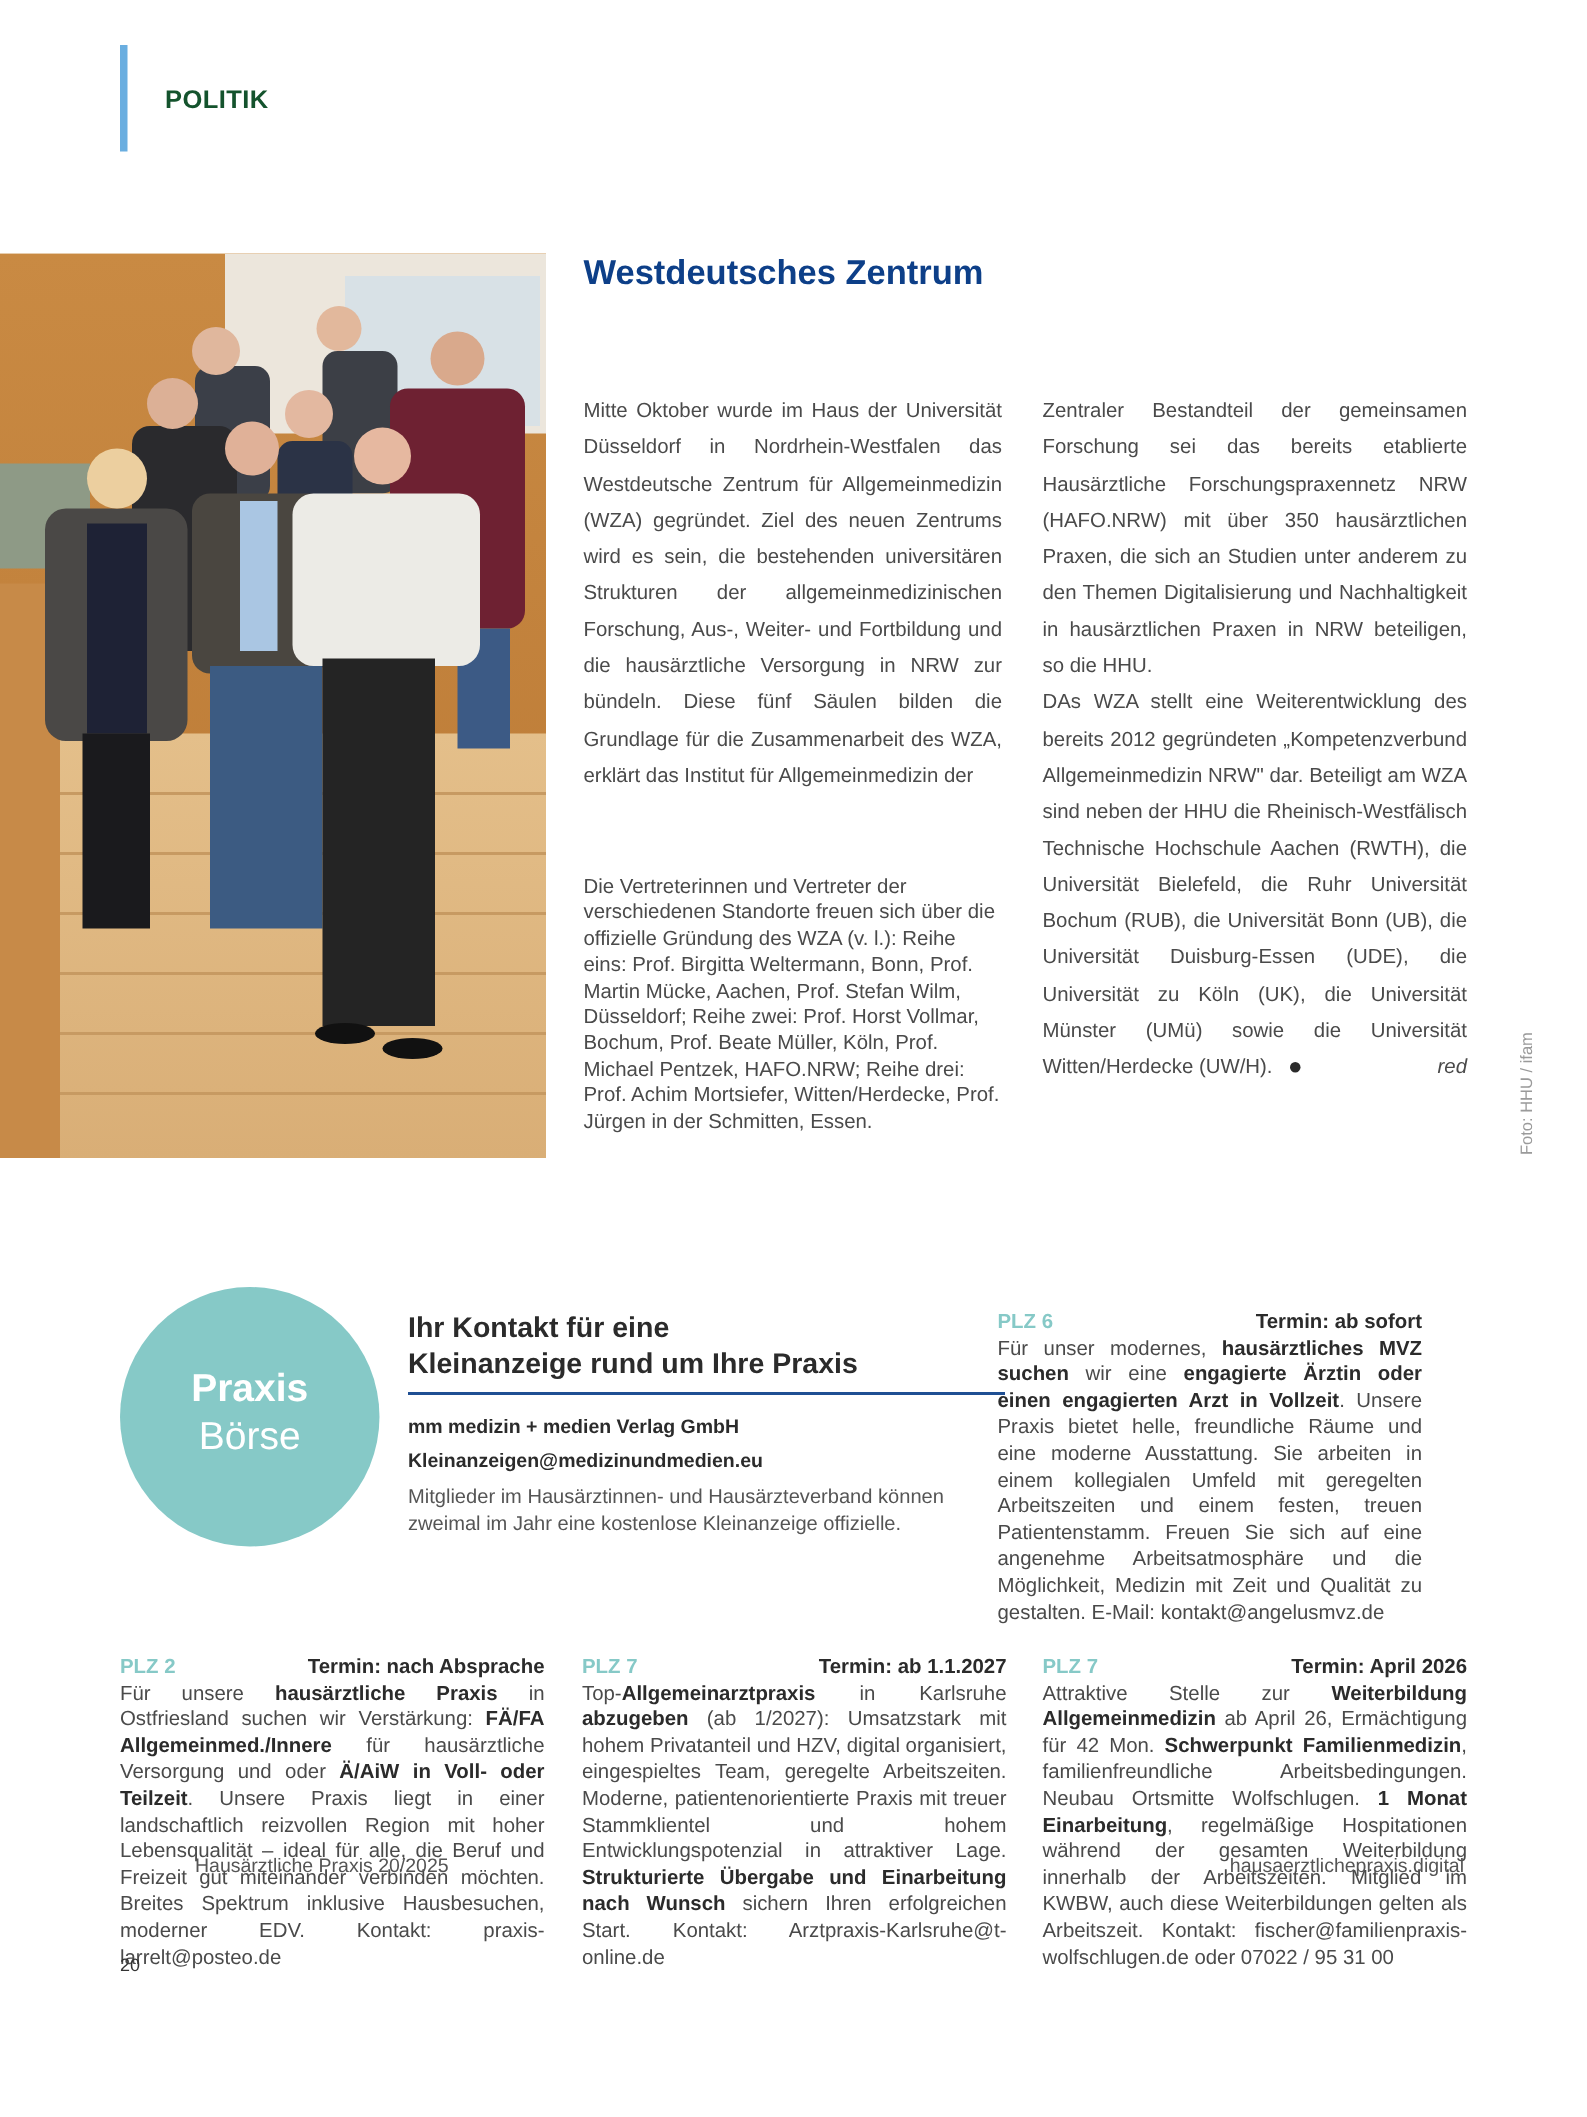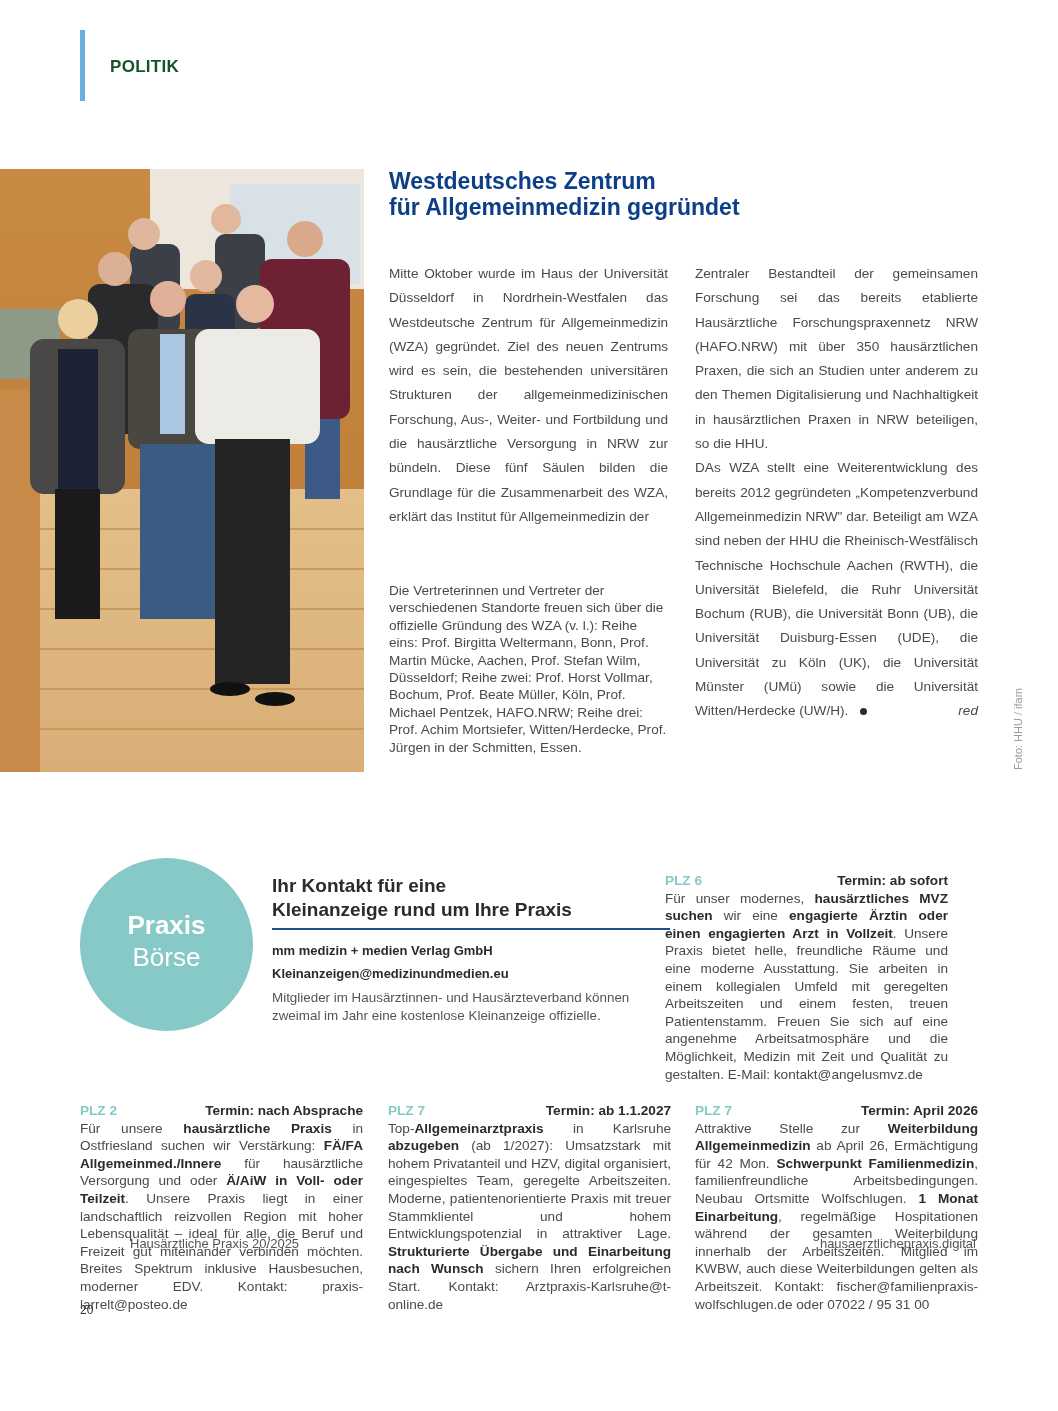--- a/index.html
+++ b/index.html
@@ -103,21 +103,20 @@
     <rect x="195" y="160" width="125" height="115" rx="14" fill="#ecebe6"></rect>
     <circle cx="255" cy="135" r="19" fill="#e6b8a0"></circle>
     <rect x="215" y="270" width="75" height="245" fill="#242424"></rect>
     <ellipse cx="230" cy="520" rx="20" ry="7" fill="#111"></ellipse>
     <ellipse cx="275" cy="530" rx="20" ry="7" fill="#111"></ellipse>
   </svg>
 </div>
 
 <div class="headline">
   <div>Westdeutsches Zentrum</div>
-  <div>für Allgemeinmedizin gegründet</div>
 </div>
 
 <div class="body-col col1">Mitte Oktober wurde im Haus der Universität Düsseldorf in Nordrhein-Westfalen das Westdeutsche Zentrum für Allgemeinmedizin (WZA) gegründet. Ziel des neuen Zentrums wird es sein, die bestehenden universitären Strukturen der allgemeinmedizinischen Forschung, Aus-, Weiter- und Fortbildung und die hausärztliche Versorgung in NRW zur bündeln. Diese fünf Säulen bilden die Grundlage für die Zusammenarbeit des WZA, erklärt das Institut für Allgemeinmedizin der</div>
 
 <div class="body-col col2">
   <div>Zentraler Bestandteil der gemeinsamen Forschung sei das bereits etablierte Hausärztliche Forschungspraxennetz NRW (HAFO.NRW) mit über 350 hausärztlichen Praxen, die sich an Studien unter anderem zu den Themen Digitalisierung und Nachhaltigkeit in hausärztlichen Praxen in NRW beteiligen, so die HHU.</div>
   <div><span>DAs WZA stellt eine Weiterentwicklung des bereits 2012 gegründeten „Kompetenzverbund Allgemeinmedizin NRW" dar. Beteiligt am WZA sind neben der HHU die Rheinisch-Westfälisch Technische Hochschule Aachen (RWTH), die Universität Bielefeld, die Ruhr Universität Bochum (RUB), die Universität Bonn (UB), die Universität Duisburg-Essen (UDE), die Universität zu Köln (UK), die Universität Münster (UMü) sowie die Universität Witten/Herdecke (UW/H).</span><span class="end-dot"></span><span class="red-sig">red</span></div>
 </div>
 
 <div class="caption">Die Vertreterinnen und Vertreter der verschiedenen Standorte freuen sich über die offizielle Gründung des WZA (v. l.): Reihe eins: Prof. Birgitta Weltermann, Bonn, Prof. Martin Mücke, Aachen, Prof. Stefan Wilm, Düsseldorf; Reihe zwei: Prof. Horst Vollmar, Bochum, Prof. Beate Müller, Köln, Prof. Michael Pentzek, HAFO.NRW; Reihe drei: Prof. Achim Mortsiefer, Witten/Herdecke, Prof. Jürgen in der Schmitten, Essen.</div>

